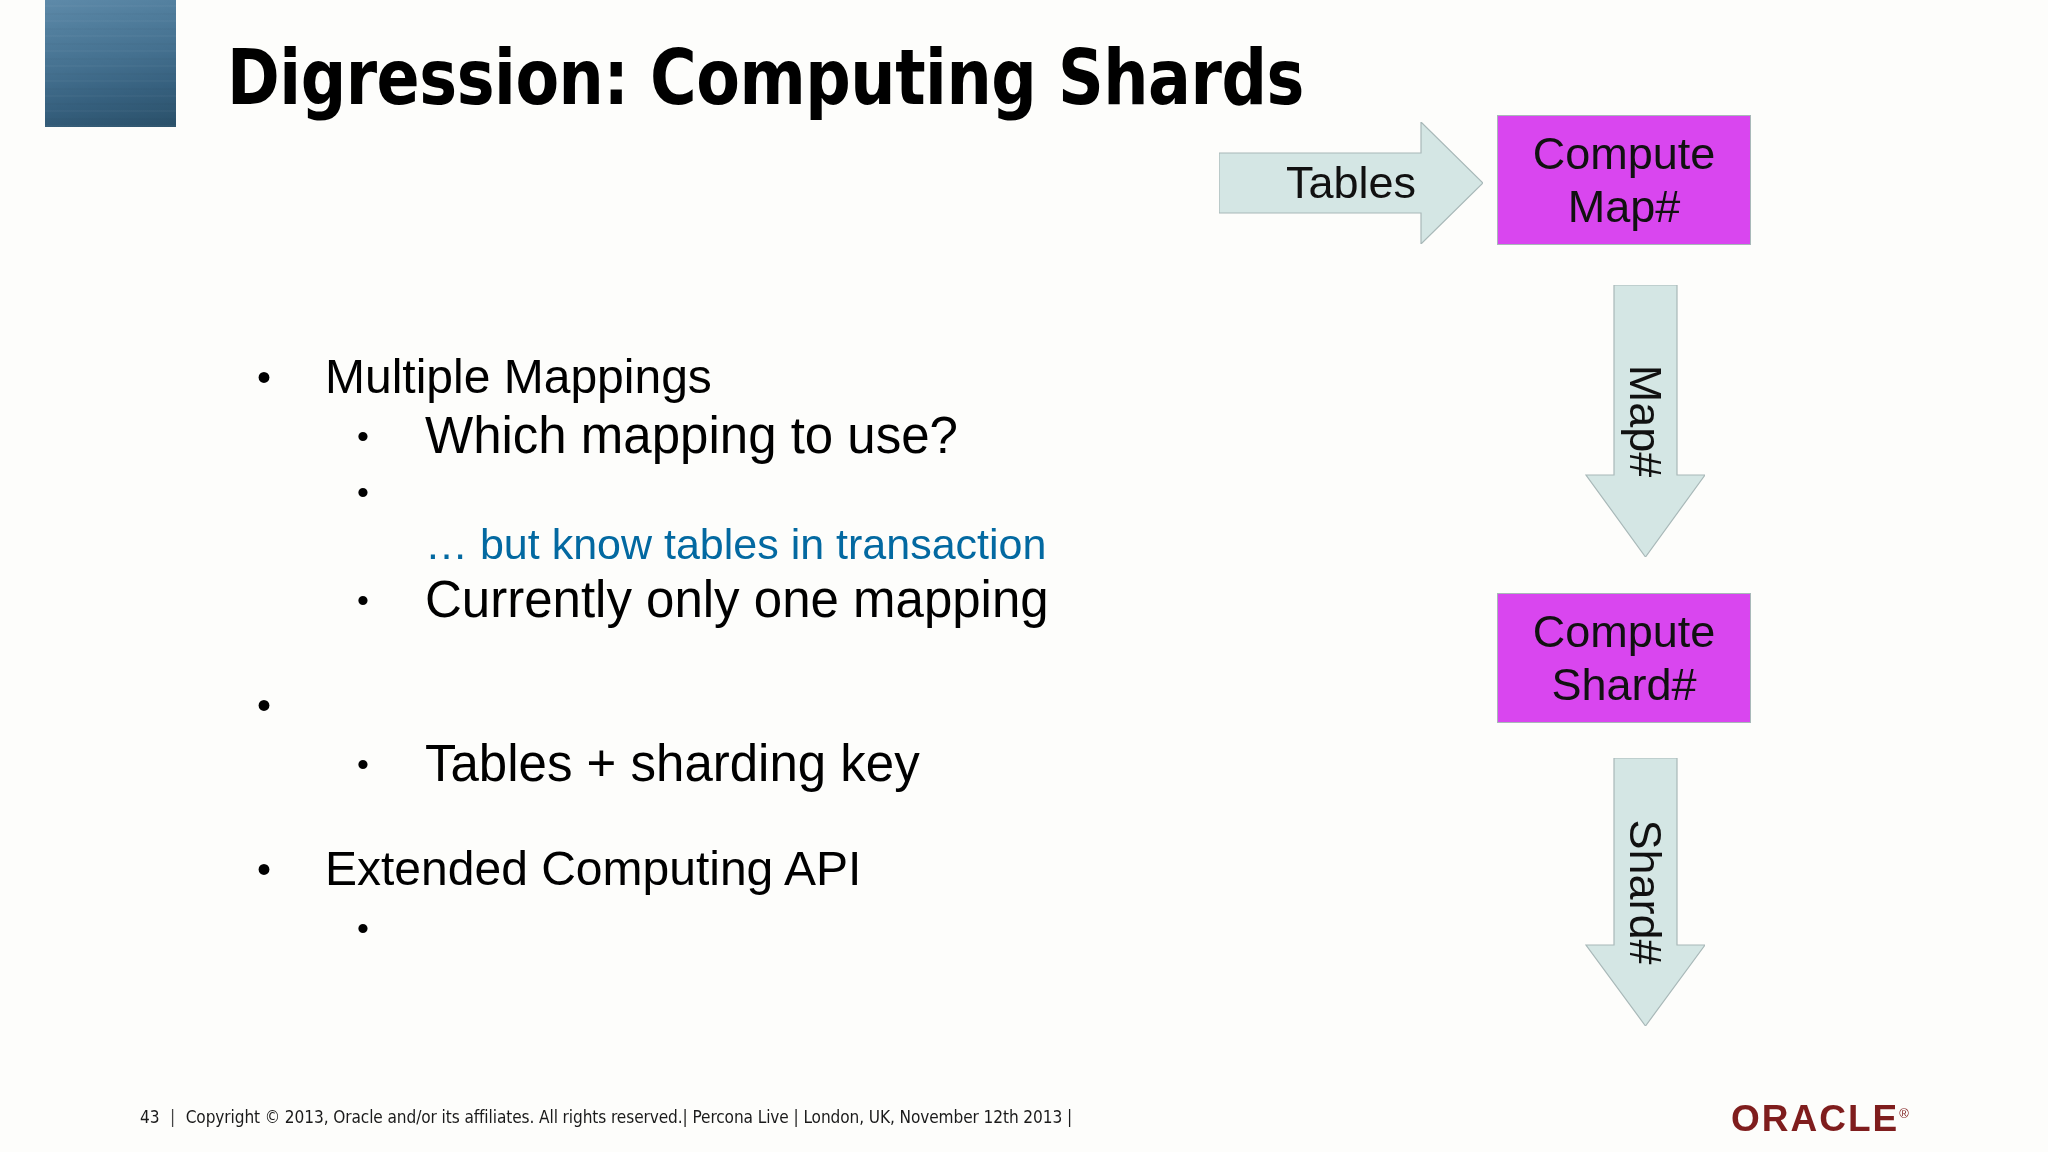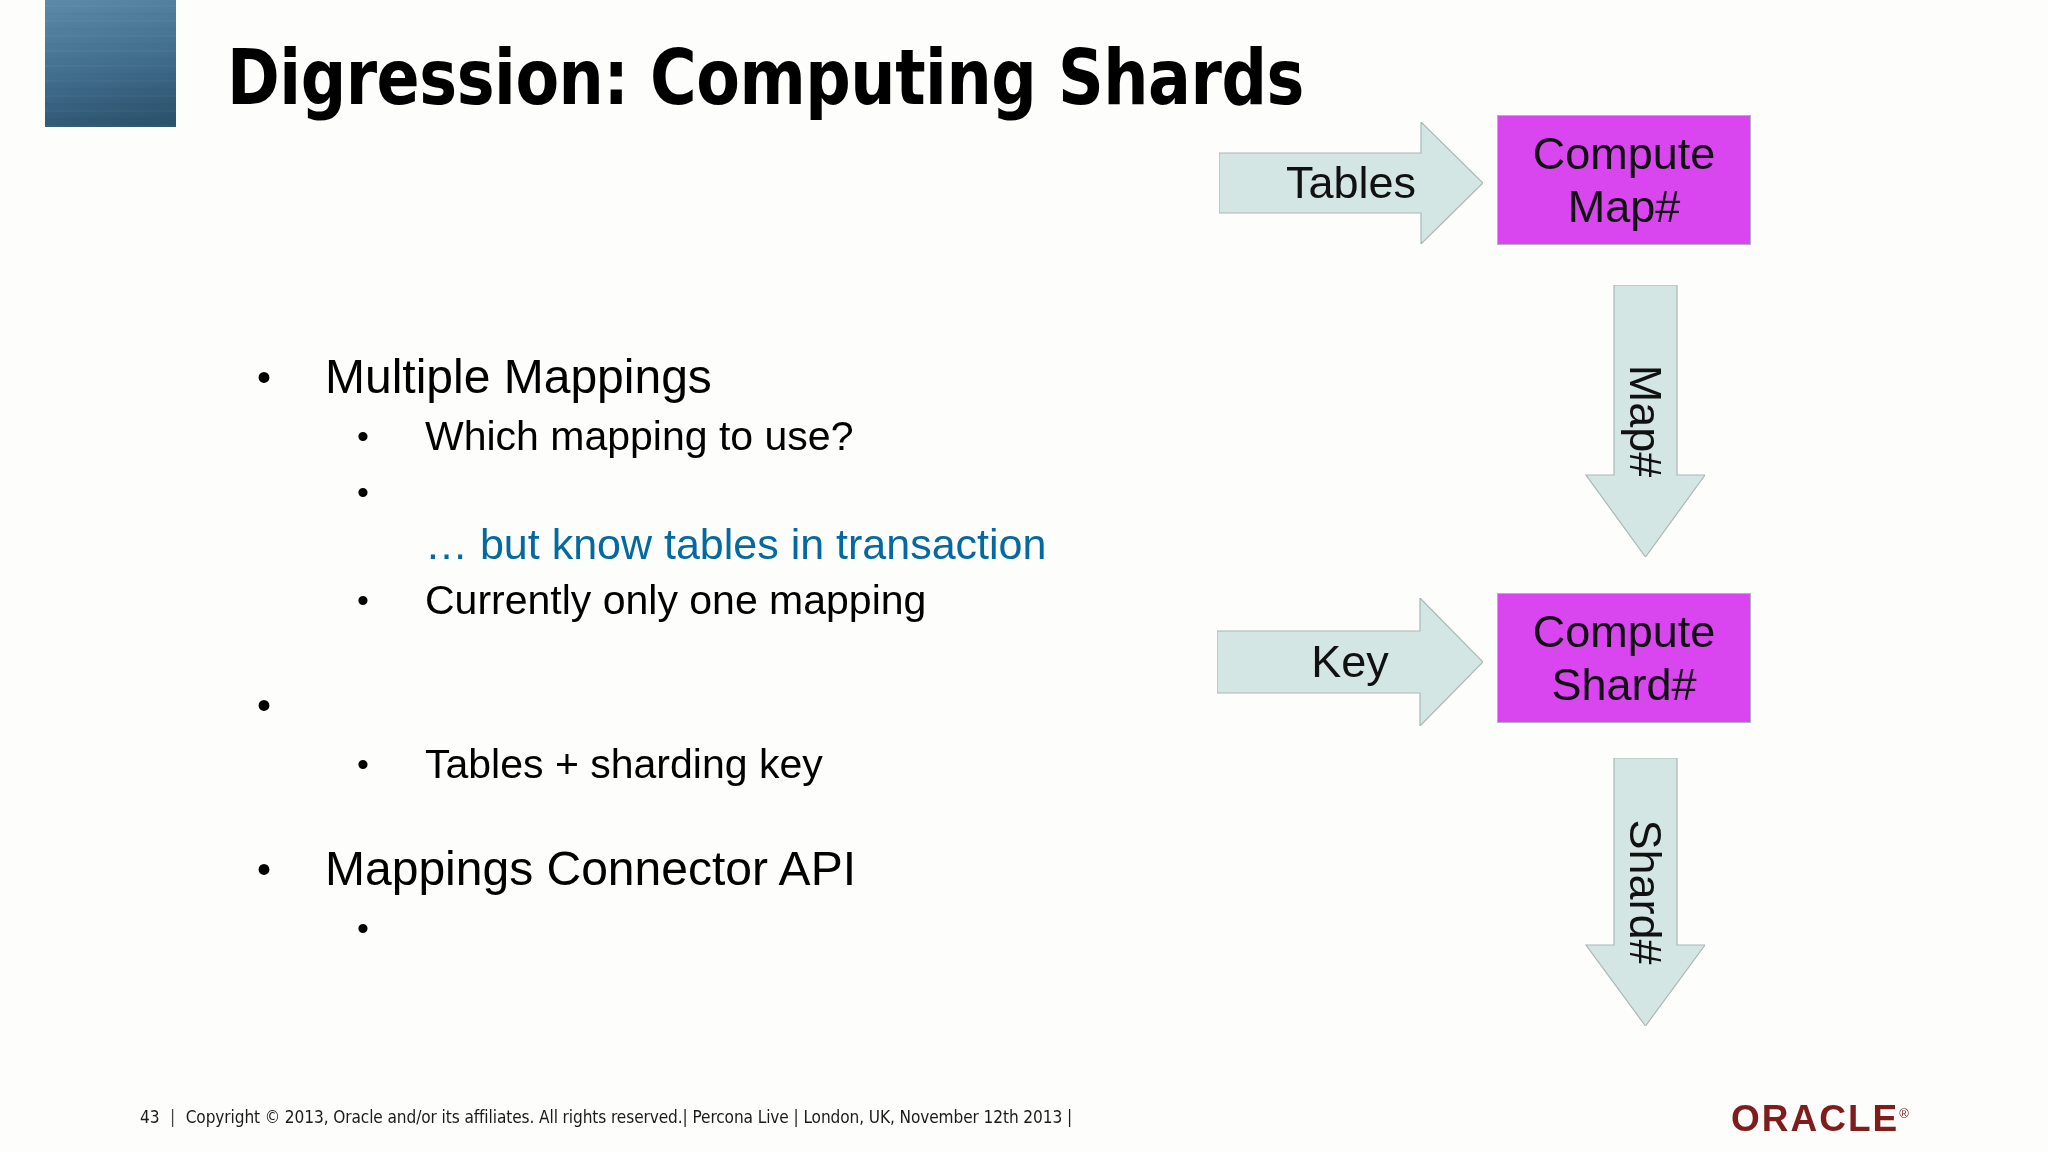--- a/index.html
+++ b/index.html
@@ -99,21 +99,21 @@
   .lvl1 .btext { font-size: 48px; }
 
   
   .lvl2 {
     font-size: 43px;
     line-height: 52px;
     padding-left: 100px;
     margin-top: 4px;
   }
   .lvl2 .marker { width: 68px; font-size: 34px; line-height: 52px; }
-  .lvl2 .btext { font-size: 41px; }
+  .lvl2 .btext { font-size: 51px; }
 
   
   .lvl2-cont {
     font-size: 43px;
     line-height: 52px;
     padding-left: 168px;
     color: #0369a1;
     white-space: nowrap;
   }
 
@@ -255,21 +255,21 @@
 
     <div class="bullet-row lvl2">
       <span class="marker">•</span>
       <span class="btext">Tables + sharding key</span>
     </div>
 
     <div class="gap-lg"></div>
 
     <div class="bullet-row lvl1">
       <span class="marker">•</span>
-      <span class="btext">Mappings Connector API</span>
+      <span class="btext">Extended Computing API</span>
     </div>
 
     <div class="bullet-row lvl2">
       <span class="marker">•</span>
     </div>
 
   </div>
 
   <div class="diagram">
 
@@ -291,28 +291,20 @@
 
     <div class="arrow-down-wrap" style="left:390px; top:185px; width:120px; height:272px;">
       <svg width="120" height="272" viewBox="0 0 120 272">
         <polygon points="29,0 92,0 92,190 120,190 60.5,272 1,190 29,190" fill="#d4e6e4" stroke="#a8b8b8" stroke-width="1.2"></polygon>
       </svg>
       <div class="arrow-label-vert" style="padding-bottom:72px;">
         <span>Map#</span>
       </div>
     </div>
 
-    <div class="arrow-right-wrap" style="left:22px; top:498px; width:266px; height:128px;">
-      <svg width="266" height="128" viewBox="0 0 266 128">
-        <polygon points="0,33 203,33 203,0 266,64 203,128 203,95 0,95" fill="#d4e6e4" stroke="#a8b8b8" stroke-width="1.2"></polygon>
-      </svg>
-      <div class="arrow-label" style="padding-right:63px;">
-        <span>Key</span>
-      </div>
-    </div>
 
     <div class="shape proc-box" style="left:302px; top:493px; width:254px; height:130px;">
       <div>
         <div>Compute</div>
         <div>Shard#</div>
       </div>
     </div>
 
     <div class="arrow-down-wrap" style="left:390px; top:658px; width:120px; height:268px;">
       <svg width="120" height="268" viewBox="0 0 120 268">

